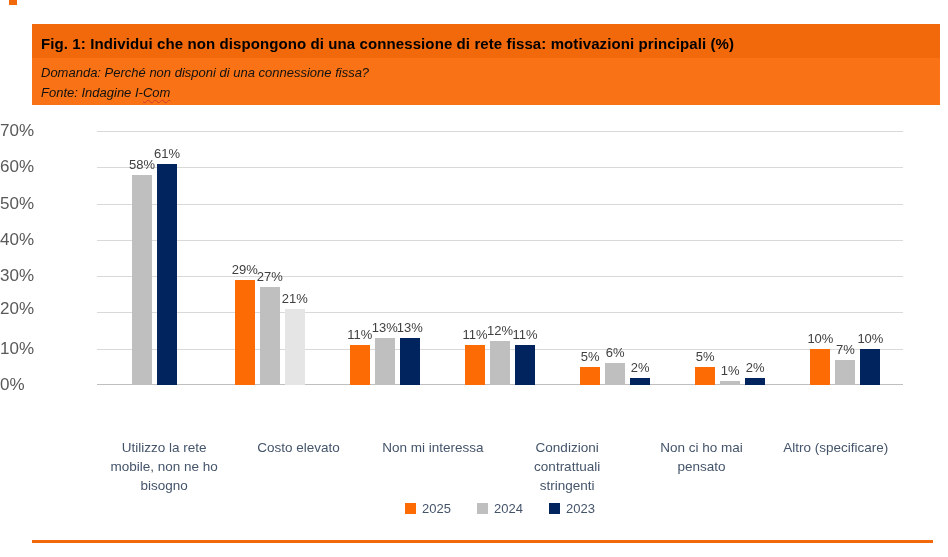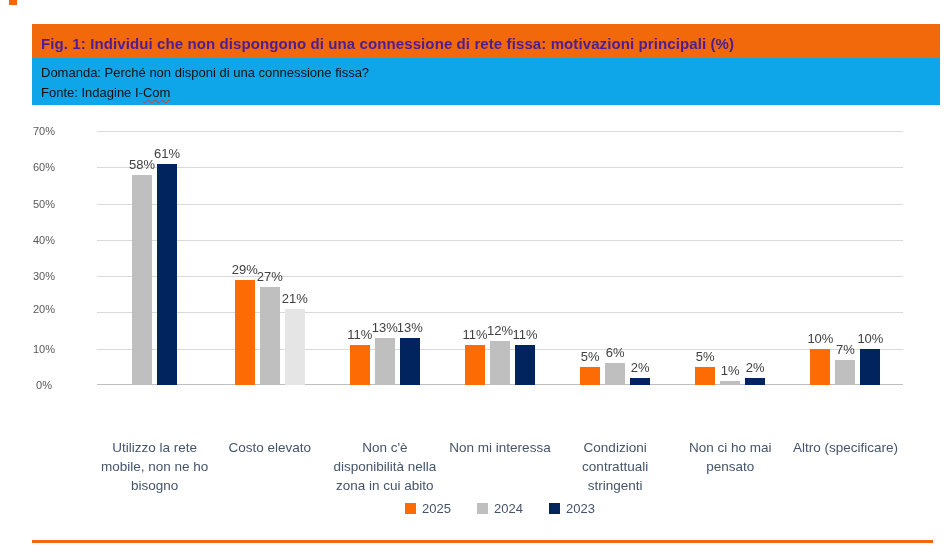--- a/index.html
+++ b/index.html
@@ -4,32 +4,32 @@
 <style>
   html,body{margin:0;padding:0;background:#fff;}
   .canvas{
     position:relative;width:948px;height:557px;background:#ffffff;
     font-family:"Liberation Sans","DejaVu Sans",sans-serif;overflow:hidden;
   }
   .corner-dash{position:absolute;left:9px;top:0;width:8px;height:5px;}
   .title-bar{
     position:absolute;left:32px;top:24px;width:908px;height:38px;
     display:flex;align-items:center;box-sizing:border-box;padding-left:9px;
-    color:#4c1d95;font-size:15px;font-weight:bold;letter-spacing:.1px;
+    color:#000000;font-size:15px;font-weight:bold;letter-spacing:.1px;
   }
   .subtitle-band{
     position:absolute;left:32px;top:58px;width:908px;height:47px;
     box-sizing:border-box;padding:5px 0 0 9px;color:#111111;
     font-size:13px;line-height:20px;
   }
   .squiggle{text-decoration:underline wavy #d03a2b;text-decoration-thickness:1px;text-underline-offset:2px;}
   .y-axis{position:absolute;left:0;top:131px;width:88px;height:254px;}
   .y-axis .ytick{
-    position:absolute;right:0;width:88px;text-align:center;
-    font-size:11px;color:#595959;line-height:16px;
+    position:absolute;right:0;width:88px;text-align:left;
+    font-size:17px;color:#595959;line-height:16px;
   }
   .plot{position:absolute;left:97px;top:131px;width:806px;height:254px;}
   .gridline{position:absolute;left:0;right:0;height:1px;}
   .bars-row{position:absolute;left:0;top:0;width:100%;height:100%;display:flex;}
   .bar-group{flex:1 1 0;display:flex;align-items:flex-end;justify-content:center;gap:5px;}
   .bar{position:relative;width:20px;}
   .bar .dlabel{
     position:absolute;bottom:calc(100% + 3px);left:50%;transform:translateX(-50%);
     font-size:13px;color:#404040;white-space:nowrap;
   }
@@ -51,21 +51,21 @@
 <body>
 
 <div class="canvas">
 
   <div class="corner-dash" style="background: rgb(242, 105, 12);"></div>
 
   <div class="title-bar" style="background: rgb(242, 105, 12);">
     <span>Fig. 1: Individui che non dispongono di una connessione di rete fissa: motivazioni principali (%)</span>
   </div>
 
-  <div class="subtitle-band" style="background: #0ea5e9;">
+  <div class="subtitle-band" style="background: #f97316; font-style: italic;">
     <div>Domanda: Perché non disponi di una connessione fissa?</div>
     <div><span>Fonte: Indagine I-</span><span class="squiggle">Com</span></div>
   </div>
 
   <div class="y-axis">
       <div class="ytick" style="top: 246px;">0%</div>
       <div class="ytick" style="top: 209.714px;">10%</div>
       <div class="ytick" style="top: 170px; padding-left: 32px;">20%</div>
       <div class="ytick" style="top: 137.143px;">30%</div>
       <div class="ytick" style="top: 100.857px;">40%</div>
@@ -164,23 +164,20 @@
   </div>
 
   <div class="cat-row" style="color: rgb(68, 84, 106);">
       <div class="cat">
         <span>Utilizzo la rete mobile, non ne ho bisogno</span>
       </div>
       <div class="cat">
         <span>Costo elevato</span>
       </div>
       <div class="cat">
-        <span>Non c'è disponibilità nella zona in cui abito</span>
-      </div>
-      <div class="cat">
         <span>Non mi interessa</span>
       </div>
       <div class="cat">
         <span>Condizioni contrattuali stringenti</span>
       </div>
       <div class="cat">
         <span>Non ci ho mai pensato</span>
       </div>
       <div class="cat">
         <span>Altro (specificare)</span>

